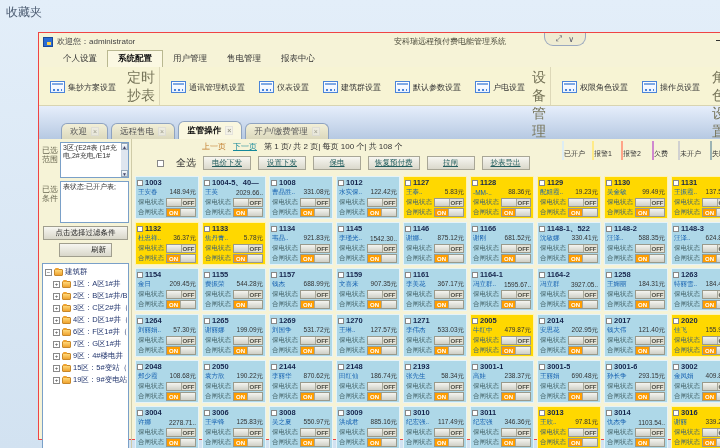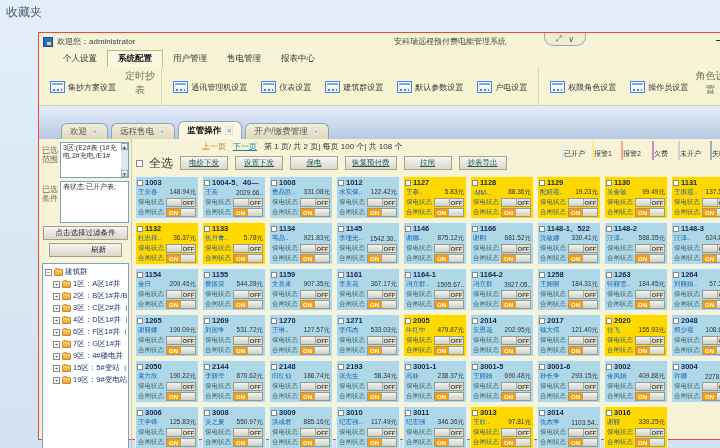--- a/index.html
+++ b/index.html
@@ -30,21 +30,21 @@
   
   .ribbon { height:39px; display:flex; border-bottom:1px solid #d8d4b2; background:#f7f4d4; }
   .rgroup { display:flex; flex-direction:row; border-right:1px solid #ddd8b8; padding:2px 4px 0; }
   .rbtns { flex:1; display:flex; align-items:center; }
   .rbtn { display:flex; align-items:center; gap:3px; padding:2px 7px; cursor:default; }
   .ricon { width:15px; height:12px; border:1px solid #4a84d8; background:linear-gradient(#ffffff,#eaf2ff); position:relative; }
   .ricon::before { content:""; position:absolute; left:1px; right:1px; top:1px; height:2px; background:#7fa9e4; }
   .ricon::after { content:""; position:absolute; left:2px; right:2px; bottom:1px; height:2px;
                   background:repeating-linear-gradient(90deg,#4a84d8 0 2px,transparent 2px 4px); }
   .rbtn span.lbl { font-size:8px; color:#333; white-space:nowrap; }
-  .rgroup-label { height:11px; text-align:center; font-size:10px; color:#77755a; }
+  .rgroup-label { height:11px; text-align:right; font-size:14px; color:#77755a; }
 
   
   .tabstrip { height:33px; background:linear-gradient(#e6eefb,#b6c9e2); display:flex; align-items:flex-end; padding-left:22px; }
   .dtab { display:flex; align-items:center; gap:4px; font-size:8.5px; color:#555; padding:2px 8px;
           background:linear-gradient(#f2efd8,#dcd9bd); border:1px solid #8fa3c0; border-bottom:none;
           border-radius:6px 6px 0 0; margin-right:3px; height:16px; }
   .dtab.active { background:#faf7e0; font-weight:bold; color:#111; height:18px; }
   .dtab .x { font-size:7px; color:#998; border:1px solid #bbb4; padding:0 1px; line-height:7px; background:#eee8; }
 
   
@@ -56,40 +56,40 @@
              line-height:8px; padding:1px 2px; position:relative; overflow:hidden; }
   .lb1 { height:36px; padding-right:8px; }
   .lb2 { height:42px; }
   .sb { position:absolute; right:0; top:0; bottom:0; width:7px; background:#dfe6ef; display:flex;
         flex-direction:column; justify-content:space-between; }
   .sb span { display:block; height:7px; font-size:5px; line-height:7px; text-align:center; color:#446;
              background:linear-gradient(#f8fafc,#cdd9e8); border:1px solid #9ab; }
   .side-btn { display:block; margin:3px auto 0; height:14px; background:linear-gradient(#f7f6f1,#d9d7ca);
               border:1px solid #a09e8e; font-size:7.5px; color:#222; text-align:center; line-height:12px; }
   .btn-filter { width:85px; }
-  .btn-refresh { width:73px;padding-left:26px; }
+  .btn-refresh { width:53px;padding-left:26px; }
 
   .treebox { margin-top:6px; width:87px; height:196px; background:#fff; border:1px solid #7aa0c8;
              padding:2px 1px 2px 2px; overflow:hidden; }
   .tnode { display:flex; align-items:center; gap:2px; height:12px; white-space:nowrap; overflow:hidden; }
   .tnode.child { padding-left:8px; }
   .expander { flex:0 0 7px; width:7px; height:7px; border:1px solid #8a8a8a; background:#fff; font-size:6px;
               line-height:5px; text-align:center; color:#444; }
   .folder { flex:0 0 9px; width:9px; height:7px; background:linear-gradient(#ffd879,#efa32f); border:1px solid #c8882a;
             border-radius:1px; position:relative; }
   .folder::before { content:""; position:absolute; left:0; top:-2px; width:4px; height:2px; background:#efa32f; border-radius:1px 1px 0 0; }
   .tnode .tl { font-size:7.5px; color:#23366e; overflow:hidden; text-overflow:clip; }
 
   
   .main { flex:1; position:relative; padding-top:1px; }
   .pagerow { height:13px; display:flex; align-items:center; gap:7px; padding-left:70px; font-size:8px; color:#333; }
   .pg-prev { color:#c07a28; }
   .pg-next { color:#14889a; text-decoration:underline; }
   .toolrow { height:20px; display:flex; align-items:center; gap:7px; padding-left:4px; }
-  .selall { display:flex; align-items:center; gap:6px; font-size:12px; color:#333; }
+  .selall { display:flex; align-items:center; gap:12px; font-size:10px; color:#333;margin-left:21px; }
   .cbox { width:7px; height:7px; background:#fff; border:1px solid #888; }
   .tbtn { min-width:48px; height:14px; background:linear-gradient(#f7f6f1,#dad8cb); border:1px solid #a8a696;
           font-size:7.5px; color:#235e5e; text-align:center; line-height:12px; padding:0 6px;text-decoration:underline; }
   .legend { position:absolute; right:6px; top:3px; display:flex; gap:7px; }
   .litem { width:22px; text-align:center; }
   .lswatch { width:20px; height:10px; border:1px solid #fff8; }
   .litem .ll { font-size:7px; color:#333; margin-top:1px; white-space:nowrap; }
 
   .grid { margin:3px 0 0 3px; display:grid; grid-template-columns:repeat(9,64px); grid-auto-rows:43px; gap:3px; }
   .card { border:1px solid #ffffffb0; overflow:hidden; }
@@ -162,20 +162,21 @@
         </span>
           <span class="rbtn">
           <span class="ricon"></span>
           <span class="lbl">默认参数设置</span>
         </span>
           <span class="rbtn">
           <span class="ricon"></span>
           <span class="lbl">户电设置</span>
         </span>
         </div>
+     <div class="rgroup-label">设备管理</div>
    </div>
       <div class="rgroup">
      <div class="rbtns">
           <span class="rbtn">
           <span class="ricon"></span>
           <span class="lbl">权限角色设置</span>
         </span>
           <span class="rbtn">
           <span class="ricon"></span>
           <span class="lbl">操作员设置</span>
@@ -800,20 +801,44 @@
        <span class="c-lab">合闸状态</span>
        <span class="tog on">
          <span class="tl">ON</span>
          <span class="knob"></span>
        </span>
      </div>
    </div>
           <div class="card open">
      <div class="c-head">
        <span class="c-cb"></span>
+       <span class="c-id">1157</span>
+     </div>
+     <div class="c-line">
+       <span class="c-name">钱杰</span>
+       <span class="c-bal">688.99元</span>
+     </div>
+     <div class="c-line">
+       <span class="c-lab">保电状态</span>
+       <span class="tog off">
+         <span class="knob"></span>
+         <span class="tl">OFF</span>
+       </span>
+     </div>
+     <div class="c-line">
+       <span class="c-lab">合闸状态</span>
+       <span class="tog on">
+         <span class="tl">ON</span>
+         <span class="knob"></span>
+       </span>
+     </div>
+   </div>
+          <div class="card open">
+     <div class="c-head">
+       <span class="c-cb"></span>
        <span class="c-id">1159</span>
      </div>
      <div class="c-line">
        <span class="c-name">文喜来</span>
        <span class="c-bal">907.35元</span>
      </div>
      <div class="c-line">
        <span class="c-lab">保电状态</span>
        <span class="tog off">
          <span class="knob"></span>

